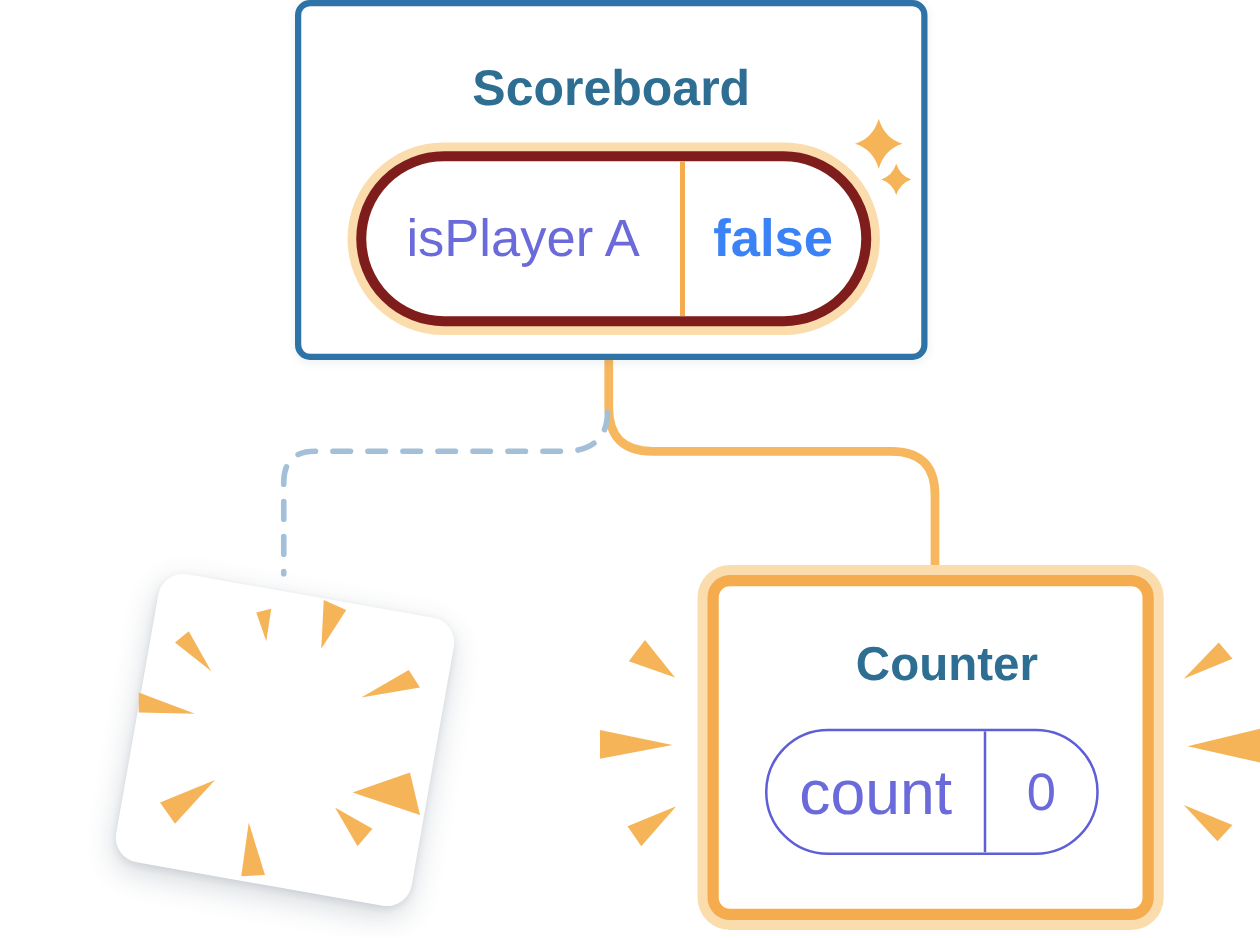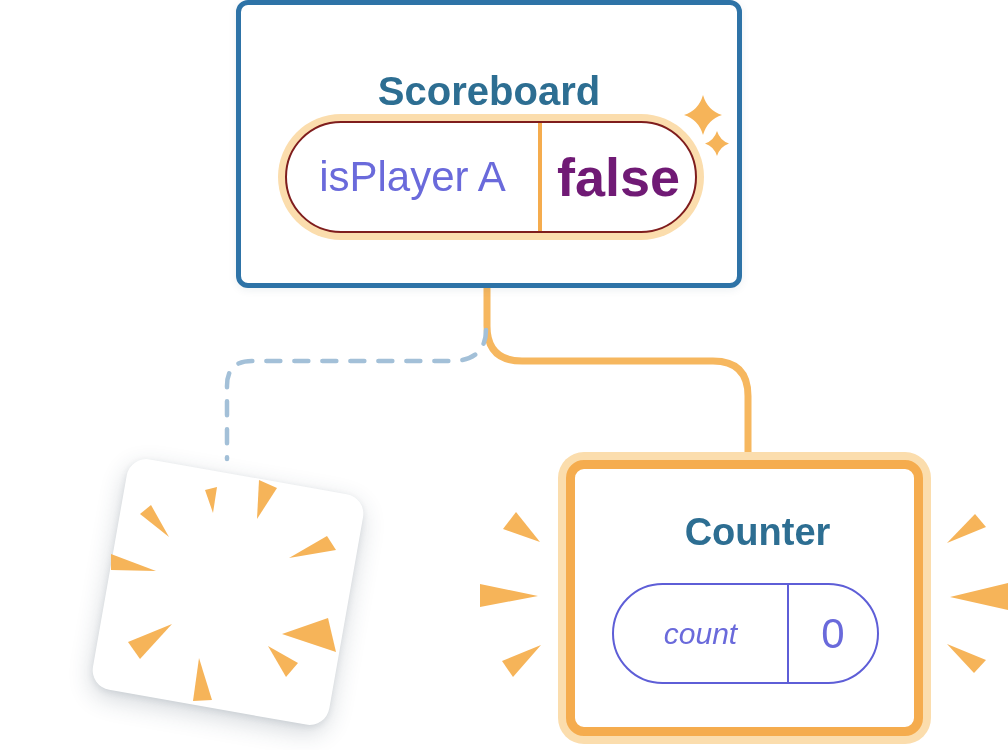--- a/index.html
+++ b/index.html
@@ -48,57 +48,57 @@
     transform: rotate(10deg);
     box-shadow: 0 8px 24px rgba(40,60,80,0.20), 0 2px 6px rgba(40,60,80,0.10);
   }
 
   .card-title {
     text-align: center;
     font-weight: 600;
     color: #2D6E92;
   }
   .card-scoreboard .card-title {
-    margin-top: 64px;
+    margin-top: 44px;
     font-size: 40px;
   }
   .card-counter .card-title {
     margin-top: 42px;
     font-size: 38px;
   }
 
   .pill {
     position: absolute;
     box-sizing: border-box;
     display: flex;
     align-items: stretch;
     background: #ffffff;
     border-radius: 999px;
     overflow: hidden;
   }
   .pill-scoreboard {
     left: 44px; top: 116px;
-    width: 412px; height: 112px;
-    border: 2px solid #7f1d1d;
+    width: 412px; height: 140px;
+    border: 8px solid #7f1d1d;
     box-shadow: 0 0 0 7px #FBDDAD;
   }
   .pill-counter {
     left: 37px; top: 114px;
     width: 267px; height: 101px;
     border: 2px solid #5E5ED7;
   }
   .pill-label, .pill-value {
     display: flex;
     align-items: center;
     justify-content: center;
     color: #6A6ADB;
   }
   .pill-scoreboard .pill-label { width: 251px; font-size: 42px; }
-  .pill-scoreboard .pill-value { flex: 1; font-size: 54px; font-weight: 700; color: #701a75; }
-  .pill-counter .pill-label { width: 173px; font-size: 30px; font-style: italic; }
+  .pill-scoreboard .pill-value { flex: 1; font-size: 42px; font-weight: 700; color: #3b82f6; }
+  .pill-counter .pill-label { width: 173px; font-size: 50px; }
   .pill-counter .pill-value { flex: 1; font-size: 42px; }
   .pill-divider { width: 0; border-left-style: solid; }
   .pill-scoreboard .pill-divider { border-left-width: 4px; border-left-color: #F5AC4E; }
   .pill-counter .pill-divider { border-left-width: 2px; border-left-color: #5E5ED7; }
 </style>
 </head>
 <body>
 
 <div class="canvas">
 

